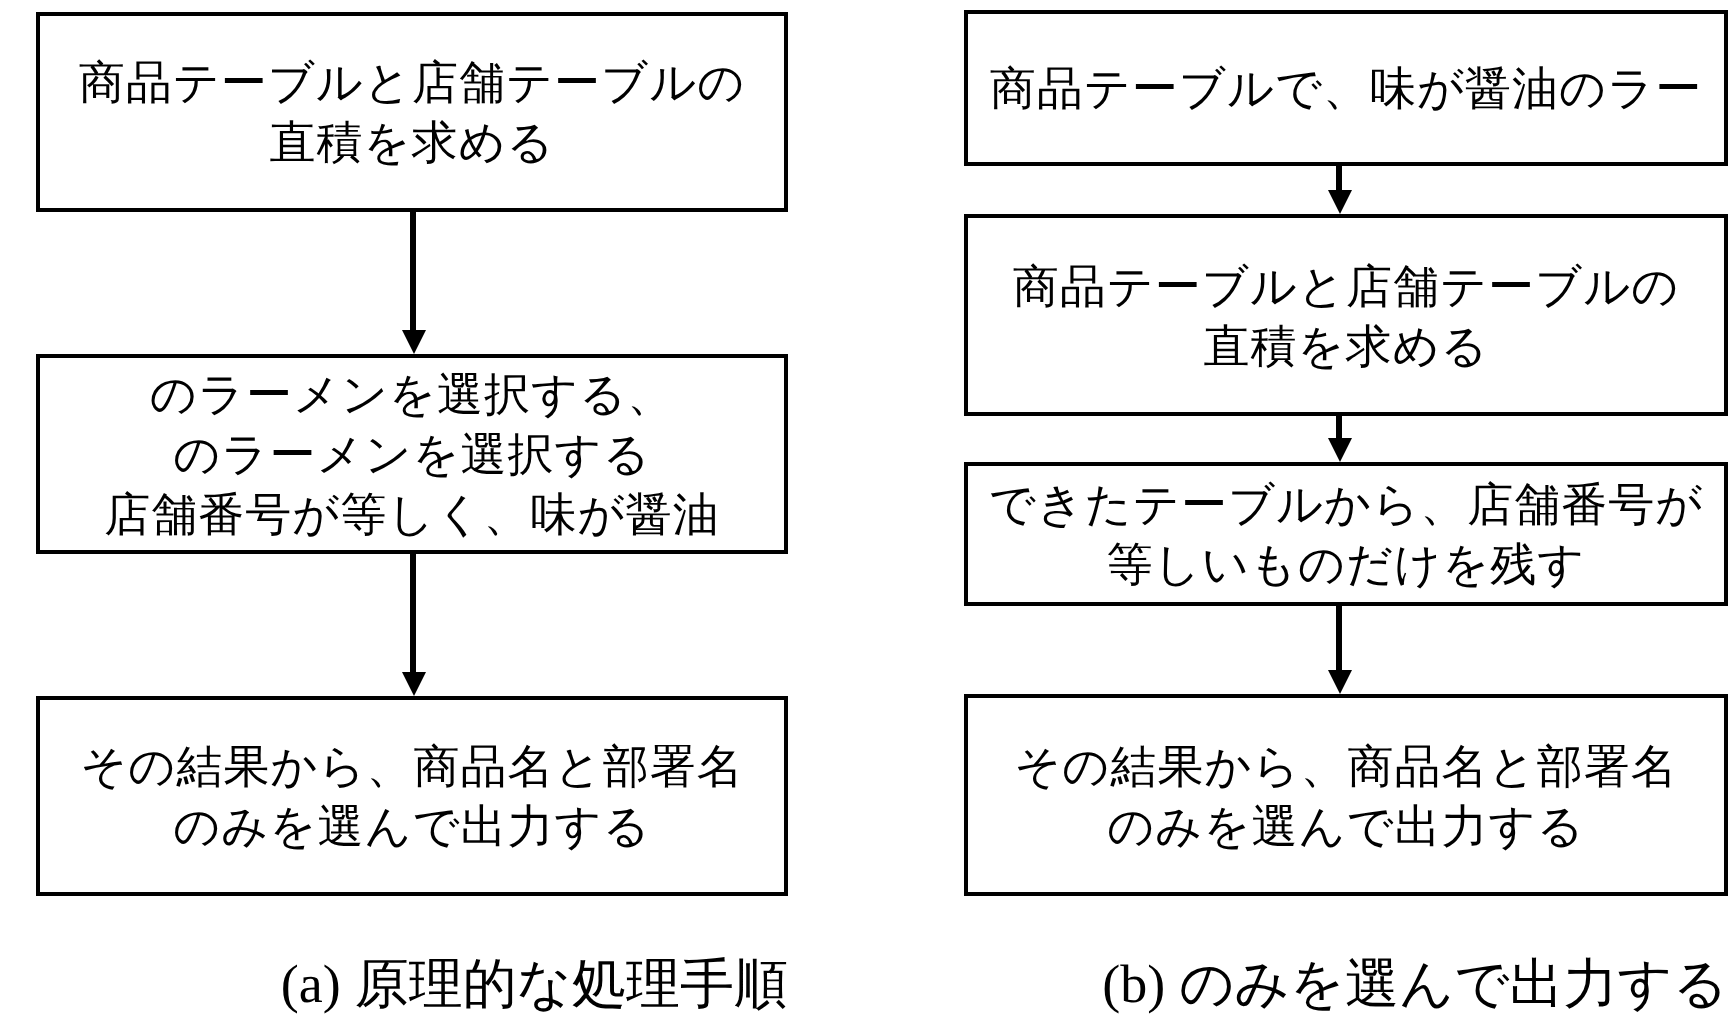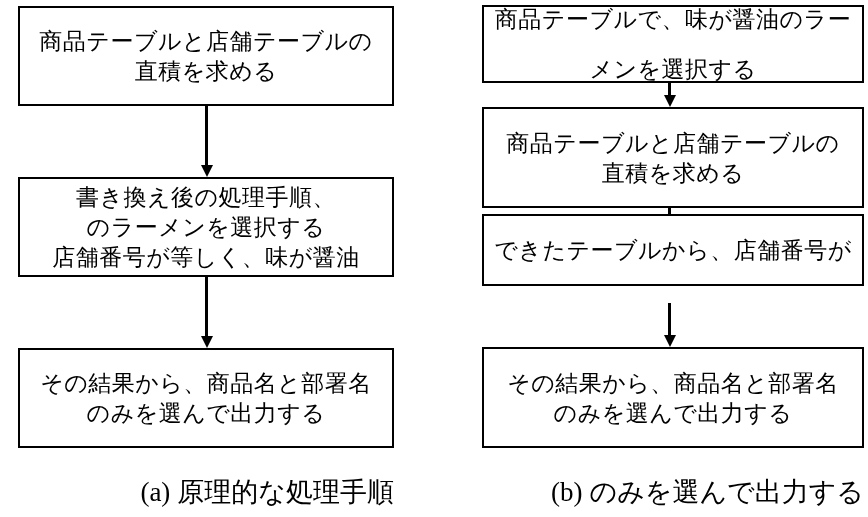--- a/index.html
+++ b/index.html
@@ -68,21 +68,21 @@
       <span class="line">商品テーブルと店舗テーブルの</span>
       <span class="line">直積を求める</span>
     </div>
 
     <div class="arrow" style="left:200px; top:106px; height:71px;">
       <div class="shaft"></div>
       <div class="head"></div>
     </div>
 
     <div class="flow-box col-a" style="top:177px; height:100px;">
-      <span class="line">書き換え後の処理手順、</span>
+      <span class="line">のラーメンを選択する、</span>
       <span class="line">のラーメンを選択する</span>
       <span class="line">店舗番号が等しく、味が醤油</span>
     </div>
 
     <div class="arrow" style="left:200px; top:277px; height:71px;">
       <div class="shaft"></div>
       <div class="head"></div>
     </div>
 
     <div class="flow-box col-a" style="top:348px; height:100px;">
@@ -93,40 +93,40 @@
     <div class="caption col-a" style="left:18px; width:376px;">
       <span class="cap-prefix">(a)</span><span class="cap-text">原理的な処理手順</span>
     </div>
 
   </section>
 
   <section>
 
     <div class="flow-box col-b" style="top:5px; height:78px;gap:20px;">
       <span class="line">商品テーブルで、味が醤油のラー</span>
-      <span class="line">メンを選択する</span>
     </div>
 
     <div class="arrow" style="left:663px; top:83px; height:24px;">
       <div class="shaft"></div>
       <div class="head"></div>
     </div>
 
     <div class="flow-box col-b" style="top:107px; height:101px;">
       <span class="line">商品テーブルと店舗テーブルの</span>
       <span class="line">直積を求める</span>
     </div>
 
     <div class="arrow" style="left:663px; top:208px; height:23px;">
       <div class="shaft"></div>
       <div class="head"></div>
     </div>
 
-    <div class="flow-box col-b" style="top:214px; height:72px;">
+    <div class="flow-box col-b" style="top:231px; height:72px;">
       <span class="line">できたテーブルから、店舗番号が</span>
+      <span class="line">等しいものだけを残す</span>
     </div>
 
     <div class="arrow" style="left:663px; top:303px; height:44px;">
       <div class="shaft"></div>
       <div class="head"></div>
     </div>
 
     <div class="flow-box col-b" style="top:347px; height:101px;">
       <span class="line">その結果から、商品名と部署名</span>
       <span class="line">のみを選んで出力する</span>

